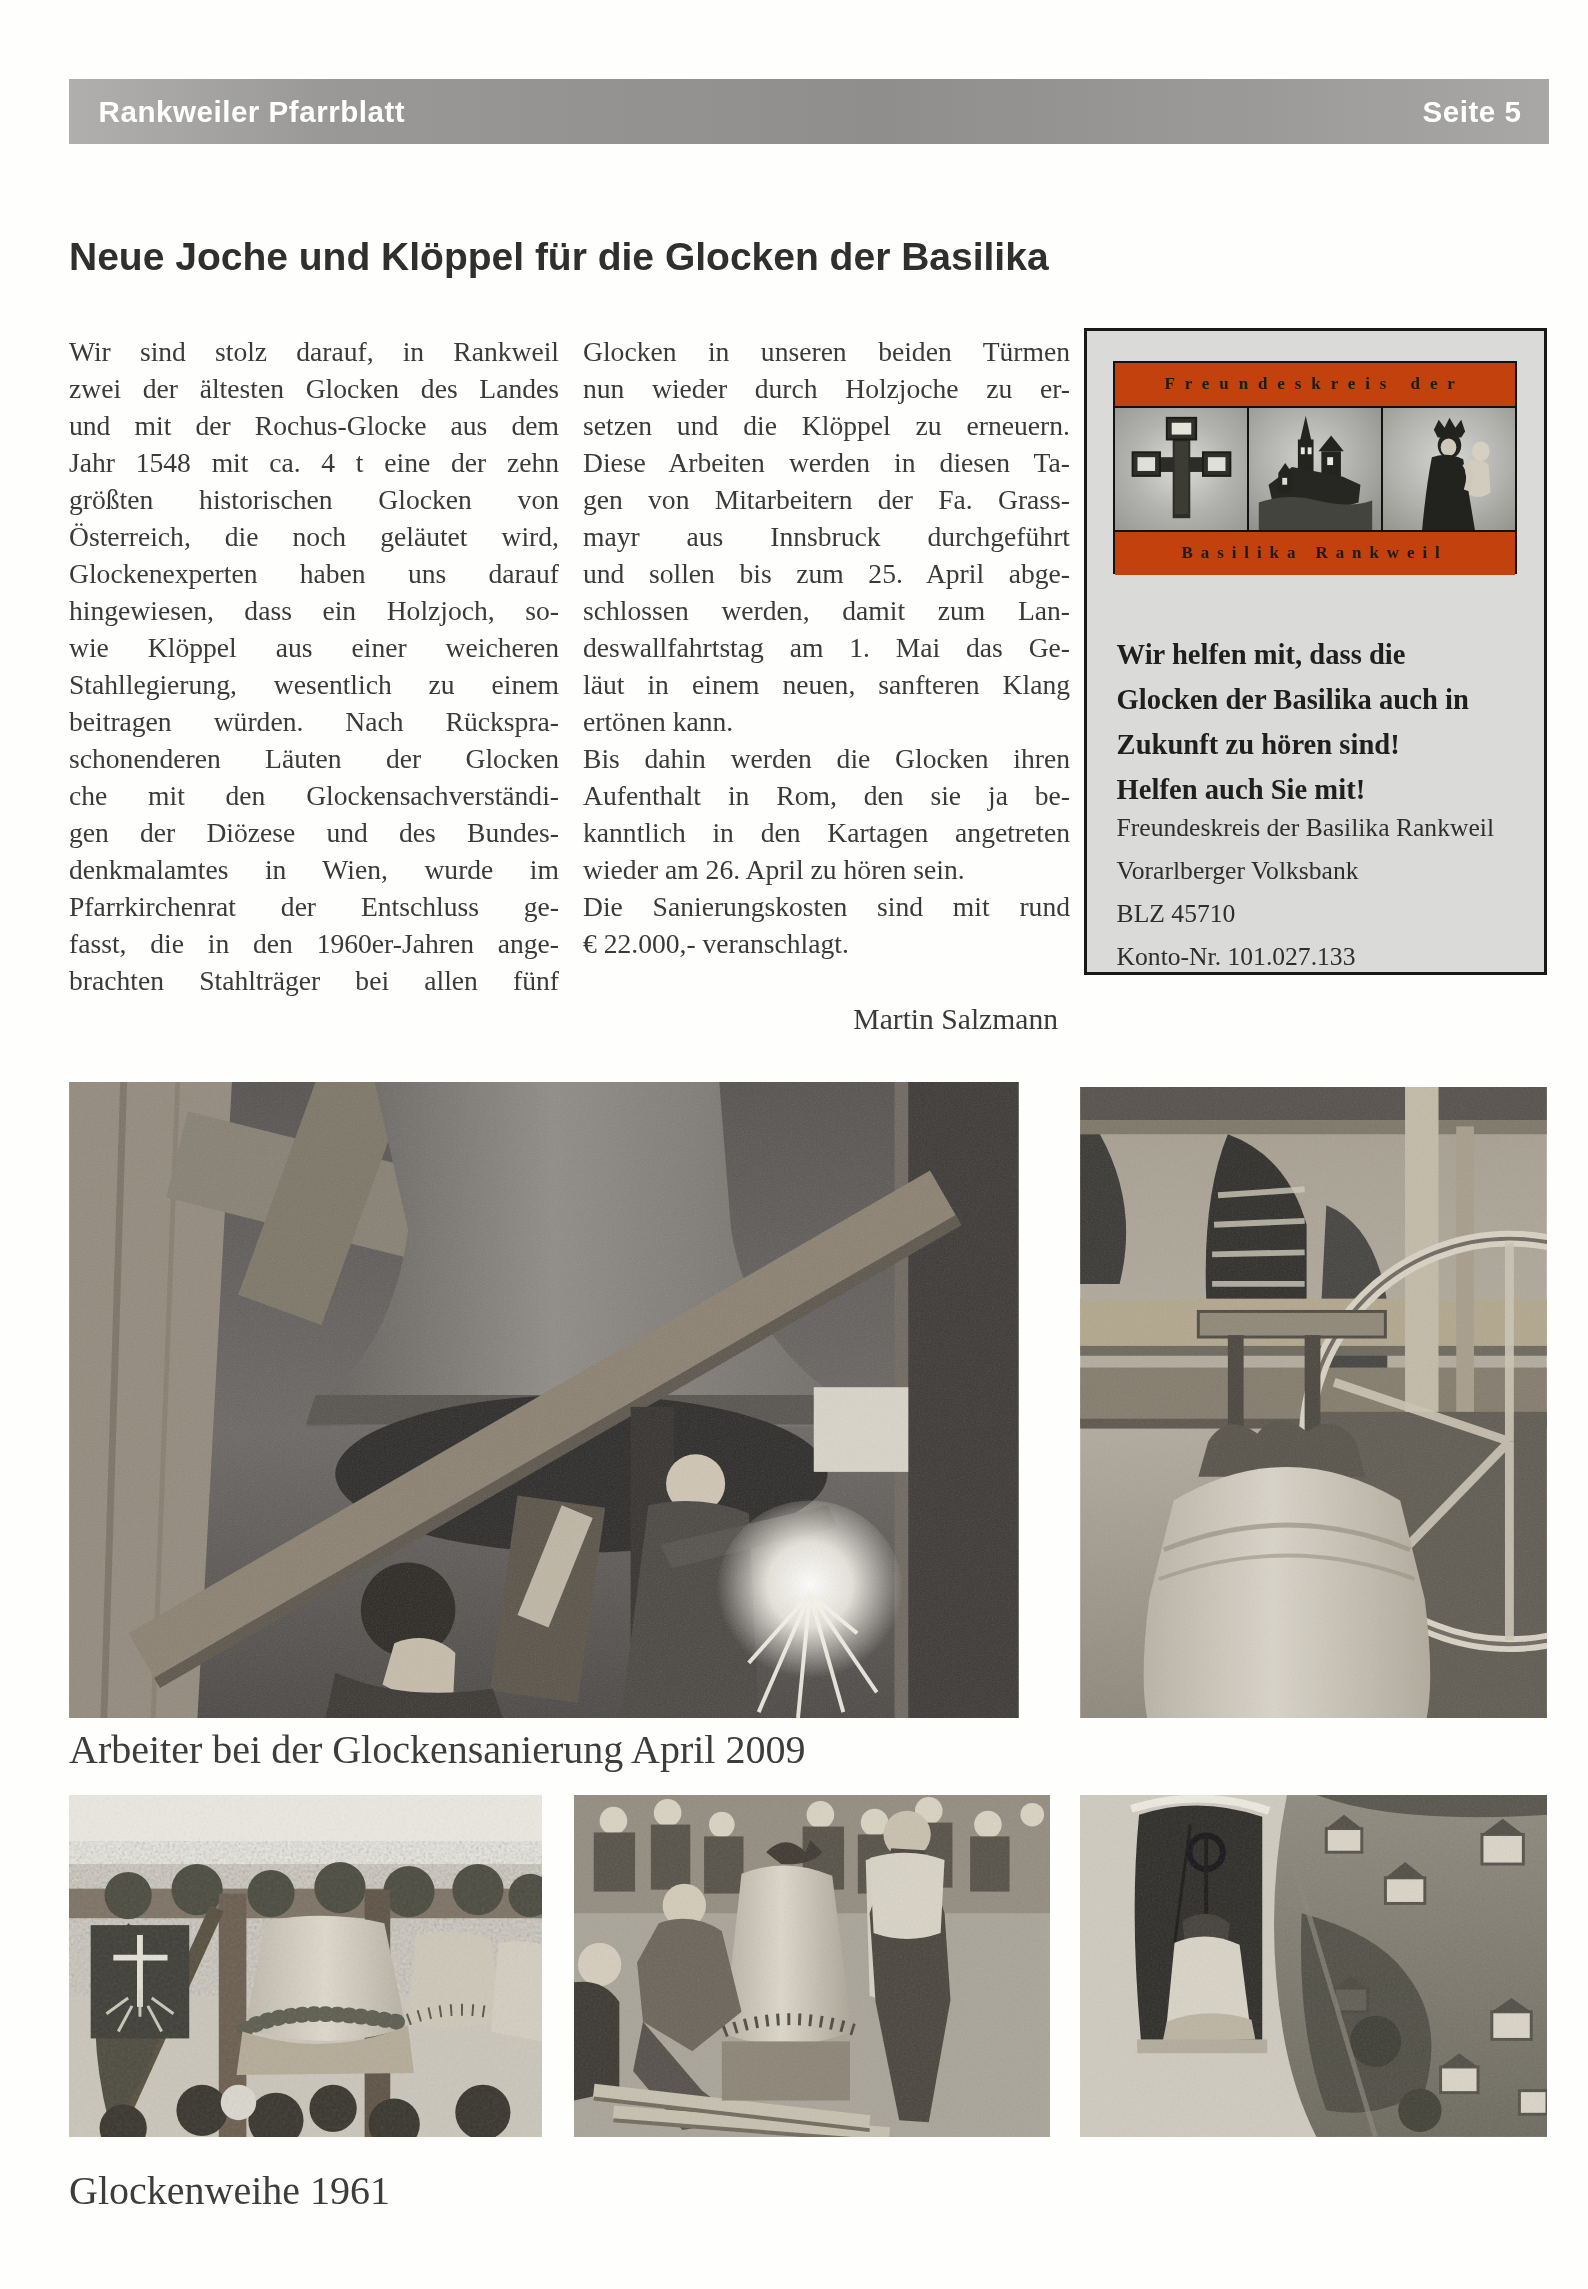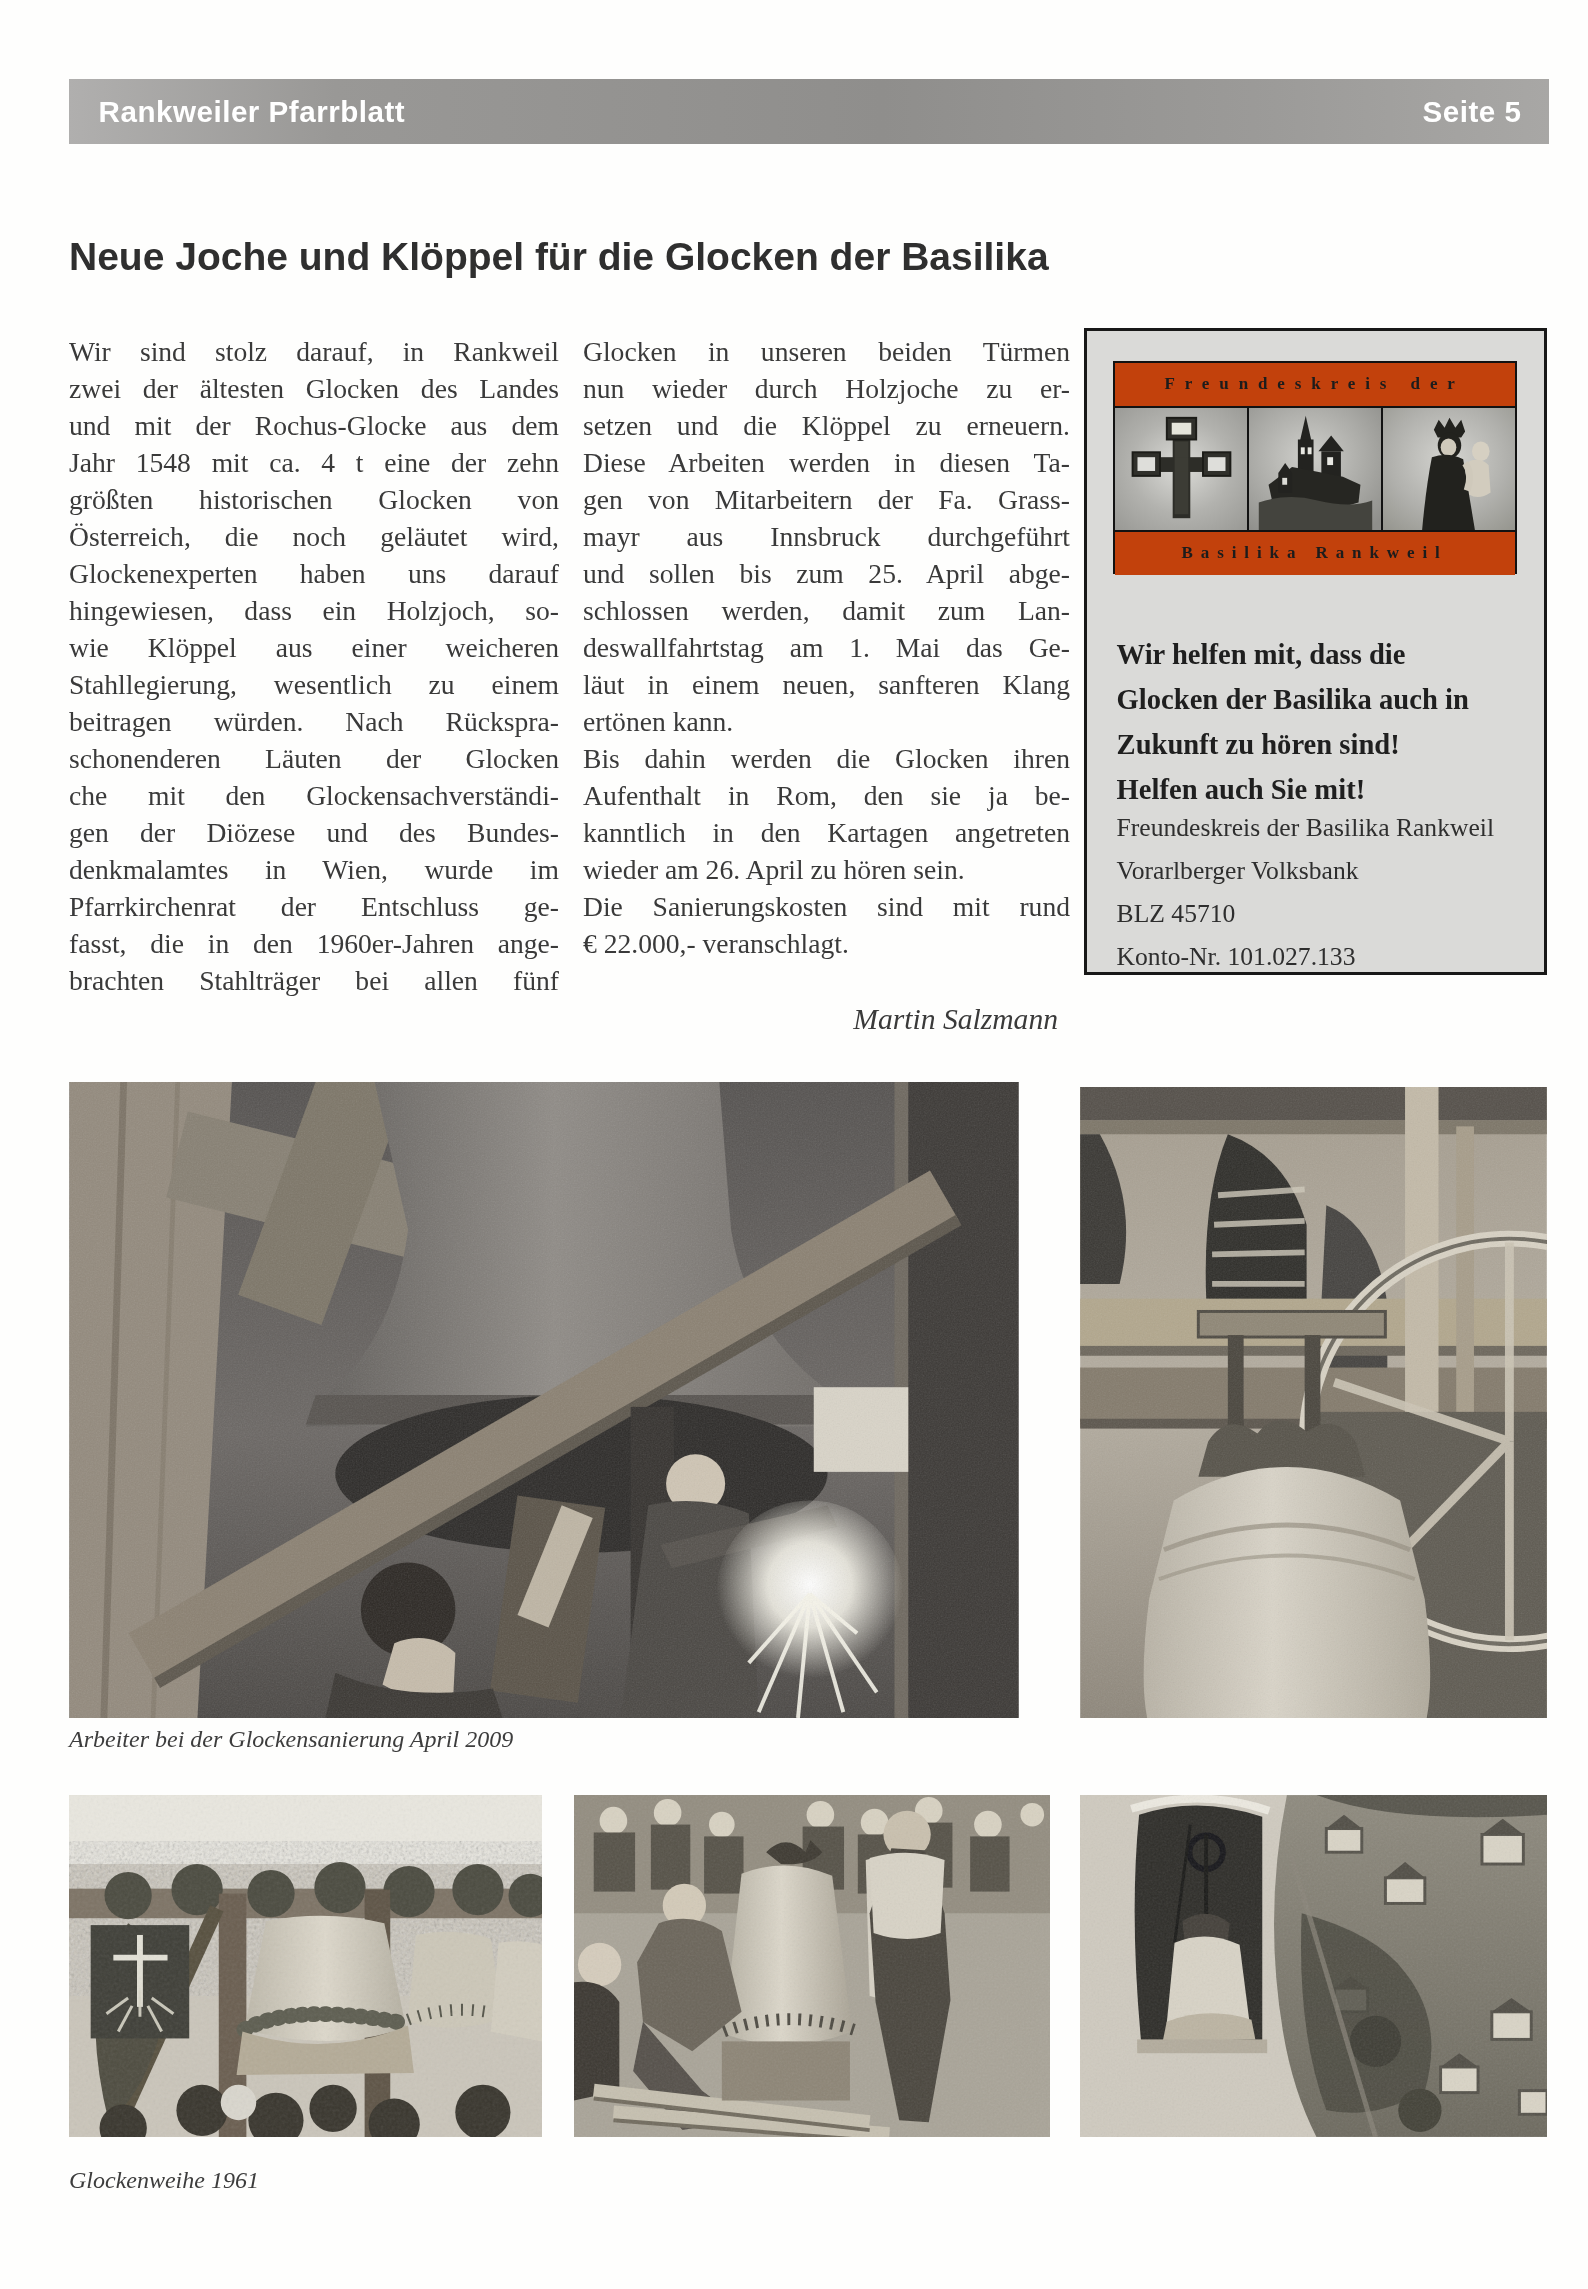--- a/index.html
+++ b/index.html
@@ -30,21 +30,21 @@
   .col2{left:583px;width:487px;}
   .tline{
     line-height:37px;height:37px;overflow:hidden;
     text-align:justify;text-align-last:justify;white-space:normal;
   }
   .tline.end{text-align-last:left;}
   .tline.end::after{content:none;}
   .tline:not(.end)::after{content:"";display:inline-block;width:100%;}
   .signature{
     position:absolute;left:583px;top:1003px;width:475px;text-align:right;
-    font-style:italic;font-size:29.6px;color:#3a3a3a;
+    font-size:29.6px;color:#3a3a3a;
   }
   
   .sidebox{
     position:absolute;left:1084px;top:328px;width:463px;height:647px;
     background:#dadad8;border:3px solid #181818;box-sizing:border-box;
   }
   .logo{
     position:absolute;left:25.6px;top:29.6px;width:404px;height:213px;
     background:#f6f6f4;border:2px solid #121212;box-sizing:border-box;
   }
@@ -69,21 +69,21 @@
   }
   
   figure{margin:0;padding:0;position:absolute;}
   figure svg{display:block;}
   .photo-a{left:69px;top:1082px;}
   .photo-b{left:1080px;top:1087px;}
   .photo-c{left:69px;top:1795px;}
   .photo-d{left:574px;top:1795px;}
   .photo-e{left:1080px;top:1795px;}
   .caption{
-    position:absolute;font-style:italic;font-size:24px;color:#3d3d3d;
+    position:absolute;font-size:40px;color:#3d3d3d;
   }
   .caption-top{left:69px;top:1726px;}
   .caption-bottom{left:69px;top:2167px;}
 </style>
 </head>
 <body>
 
 <div class="page">
 
   <div class="header-bar">

